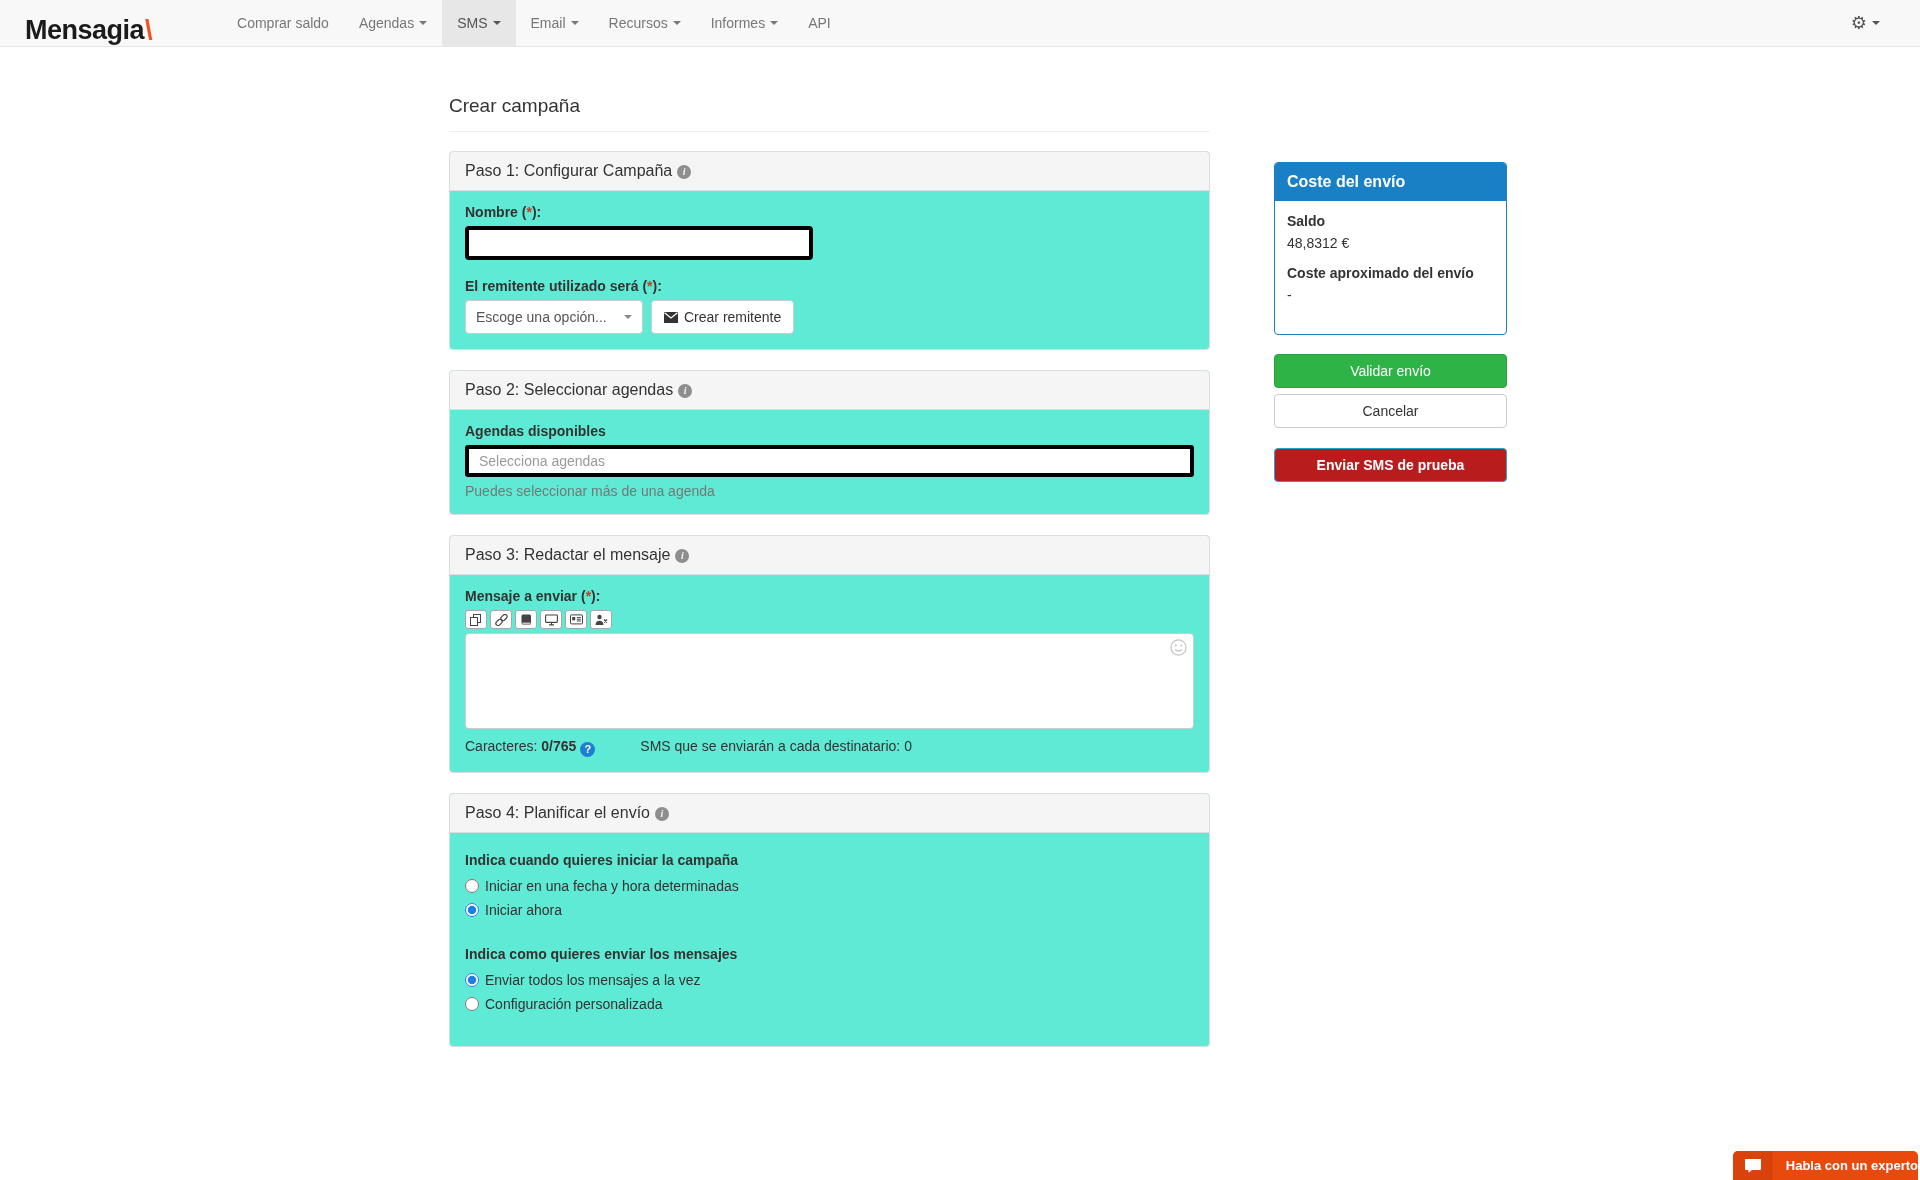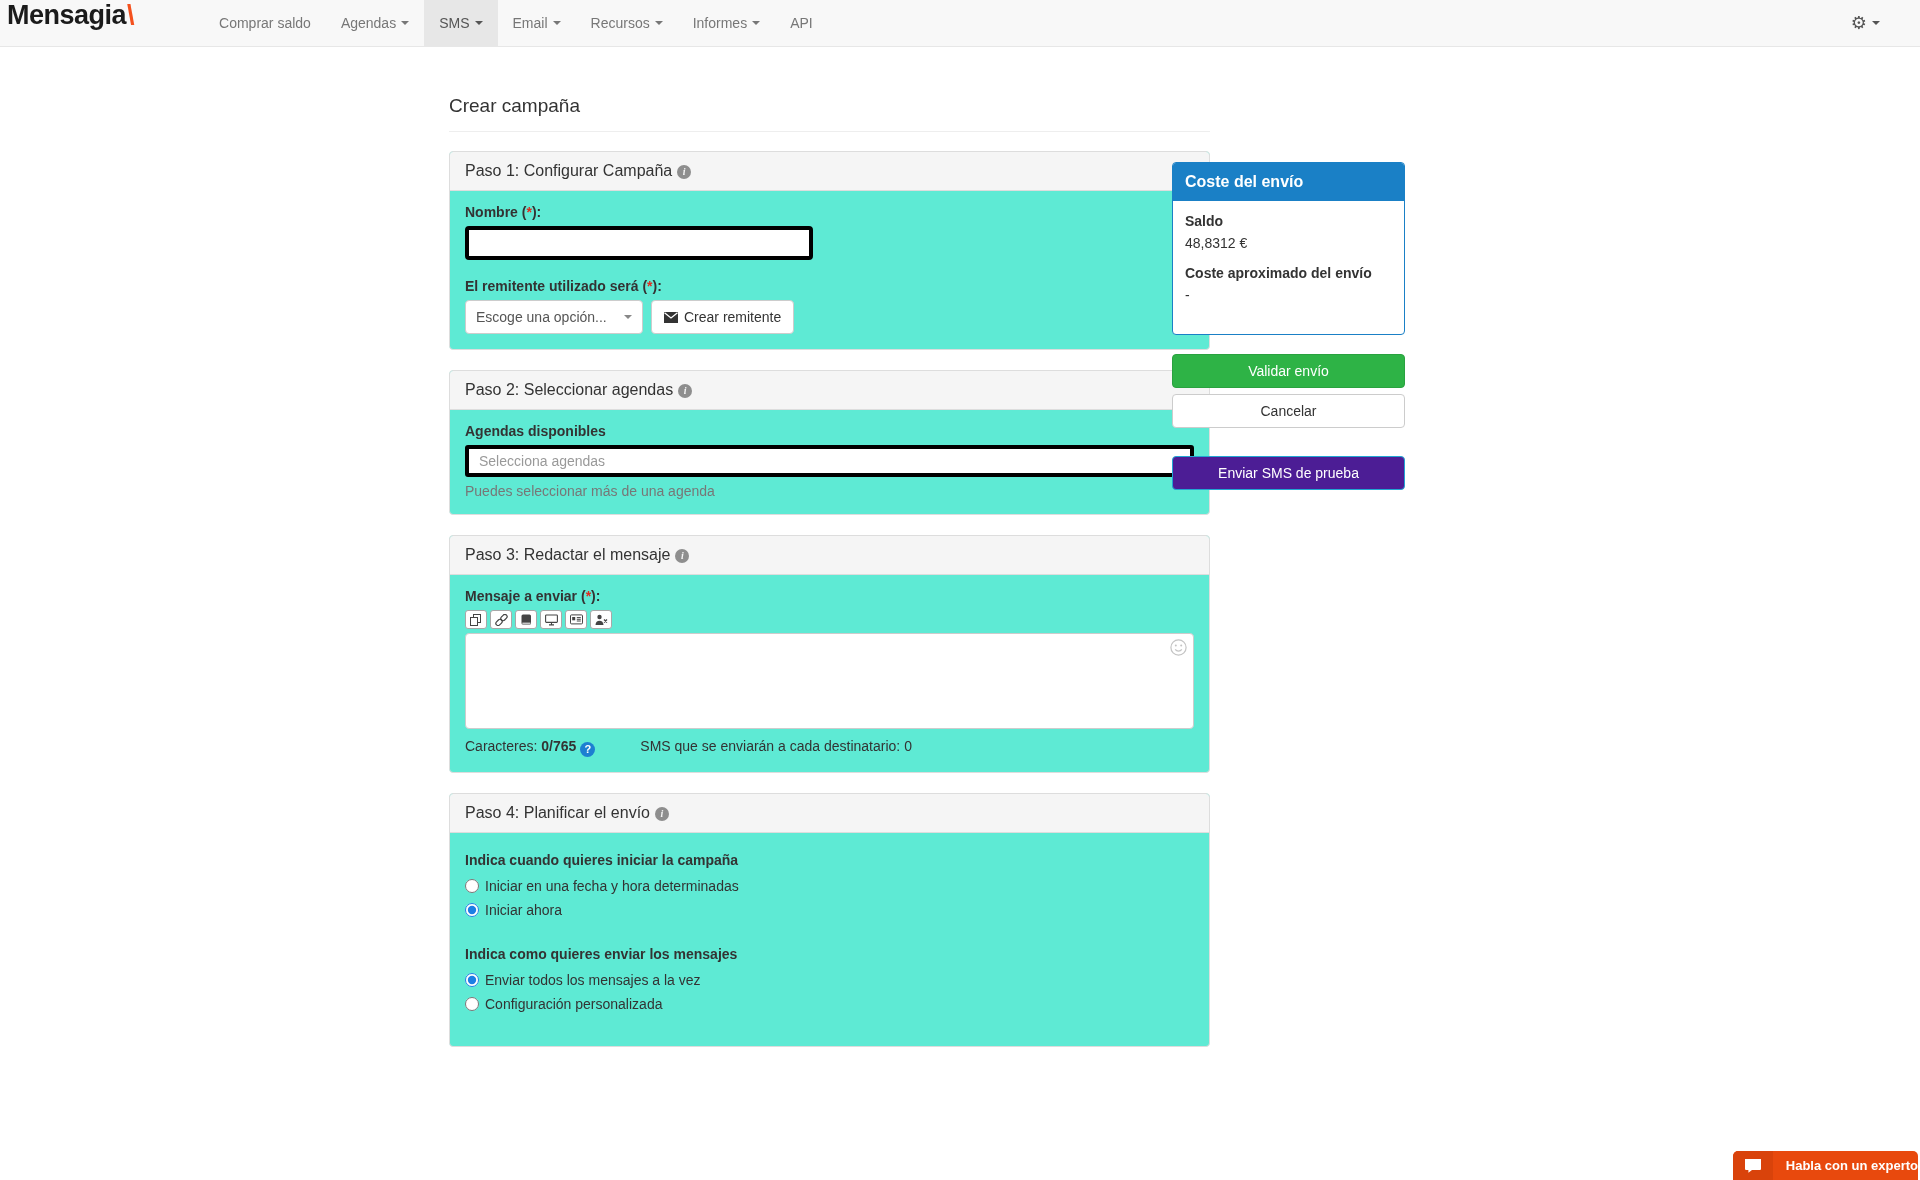--- a/index.html
+++ b/index.html
@@ -9,42 +9,42 @@
     background:#fff; font-family:"Liberation Sans","DejaVu Sans",sans-serif;
     font-size:14px; color:#333;
   }
   
   .navbar {
     position:absolute; top:0; left:0; width:1920px; height:47px;
     background:#f8f8f8; border-bottom:1px solid #e7e7e7;
     display:flex; align-items:stretch;
   }
   .brand {
-    margin-left:7px; display:flex; align-items:flex-start;
+    margin-left:25px; display:flex; align-items:flex-end;
     font-size:27px; font-weight:700; color:#1b1b1b; letter-spacing:-0.5px;
     cursor:pointer;
   }
   .brand .slash { color:#f4511e; font-weight:700; margin-left:1px; }
   .nav-list { display:flex; align-items:stretch; margin-left:70px; }
   .nav-item {
     display:flex; align-items:center; padding:0 15px; color:#777;
     text-decoration:none; cursor:pointer; white-space:nowrap;
   }
   .nav-item.active { background:#e7e7e7; color:#555; }
   .caret {
     display:inline-block; width:0; height:0; margin-left:5px;
     border-left:4px solid transparent; border-right:4px solid transparent;
     border-top:4px solid currentColor; vertical-align:middle;
   }
   .nav-right { margin-left:auto; display:flex; align-items:center; padding-right:40px; }
   .gear-wrap { display:flex; align-items:center; color:#555; cursor:pointer; }
   .gear { font-size:18px; line-height:1; }
   
   .main-col { position:absolute; left:449px; top:47px; width:761px; }
-  .side-col { position:absolute; left:1172px; top:47px; width:233px; }
+  .side-col { position:absolute; left:1274px; top:47px; width:233px; }
   h1.page-title { font-size:19px; font-weight:500; color:#333; margin:44px 0 10px 0; line-height:30px; }
   hr.title-rule { border:none; border-top:1px solid #eee; margin:0 0 19px 0; }
   
   .panel { border:1px solid #ddd; border-radius:4px; margin-bottom:20px; background:#5eead4; }
   .panel-heading {
     background:#f5f5f5; border-bottom:1px solid #ddd; border-radius:3px 3px 0 0;
     padding:10px 15px; font-size:16px; color:#333;
   }
   .info-icon {
     display:inline-block; width:14px; height:14px; border-radius:50%;
@@ -114,21 +114,21 @@
   }
   .cost-body { padding:12px 12px 12px 12px; min-height:133px; }
   .cost-body .lbl { font-weight:700; margin-bottom:6px; }
   .cost-body .val { margin-bottom:14px; color:#333; }
   .side-btn {
     width:100%; height:34px; border-radius:4px; border:1px solid transparent;
     font-size:14px; font-family:inherit; cursor:pointer; display:block;
   }
   .btn-validate { background:#2eb346; border-color:#29a23f; color:#fff; margin-top:19px; }
   .btn-cancel { background:#fff; border-color:#ccc; color:#333; margin-top:6px; }
-  .btn-test { background:#4c1d95; border-color:#22a5d3; color:#fff; margin-top:28px; }
+  .btn-test { background:#b91c1c; border-color:#22a5d3; color:#fff; margin-top:20px;font-weight:bold; }
   
   .chat-widget {
     position:absolute; left:1733px; top:1151px; width:185px; height:29px;
     background:#e8490d; border-radius:5px 5px 0 0; display:flex;
     align-items:center; cursor:pointer; overflow:hidden;
   }
   .chat-icon-box {
     width:50px; height:100%; background:#d9430b; display:flex;
     align-items:center; justify-content:center; border-radius:5px 0 0 0;
   }

